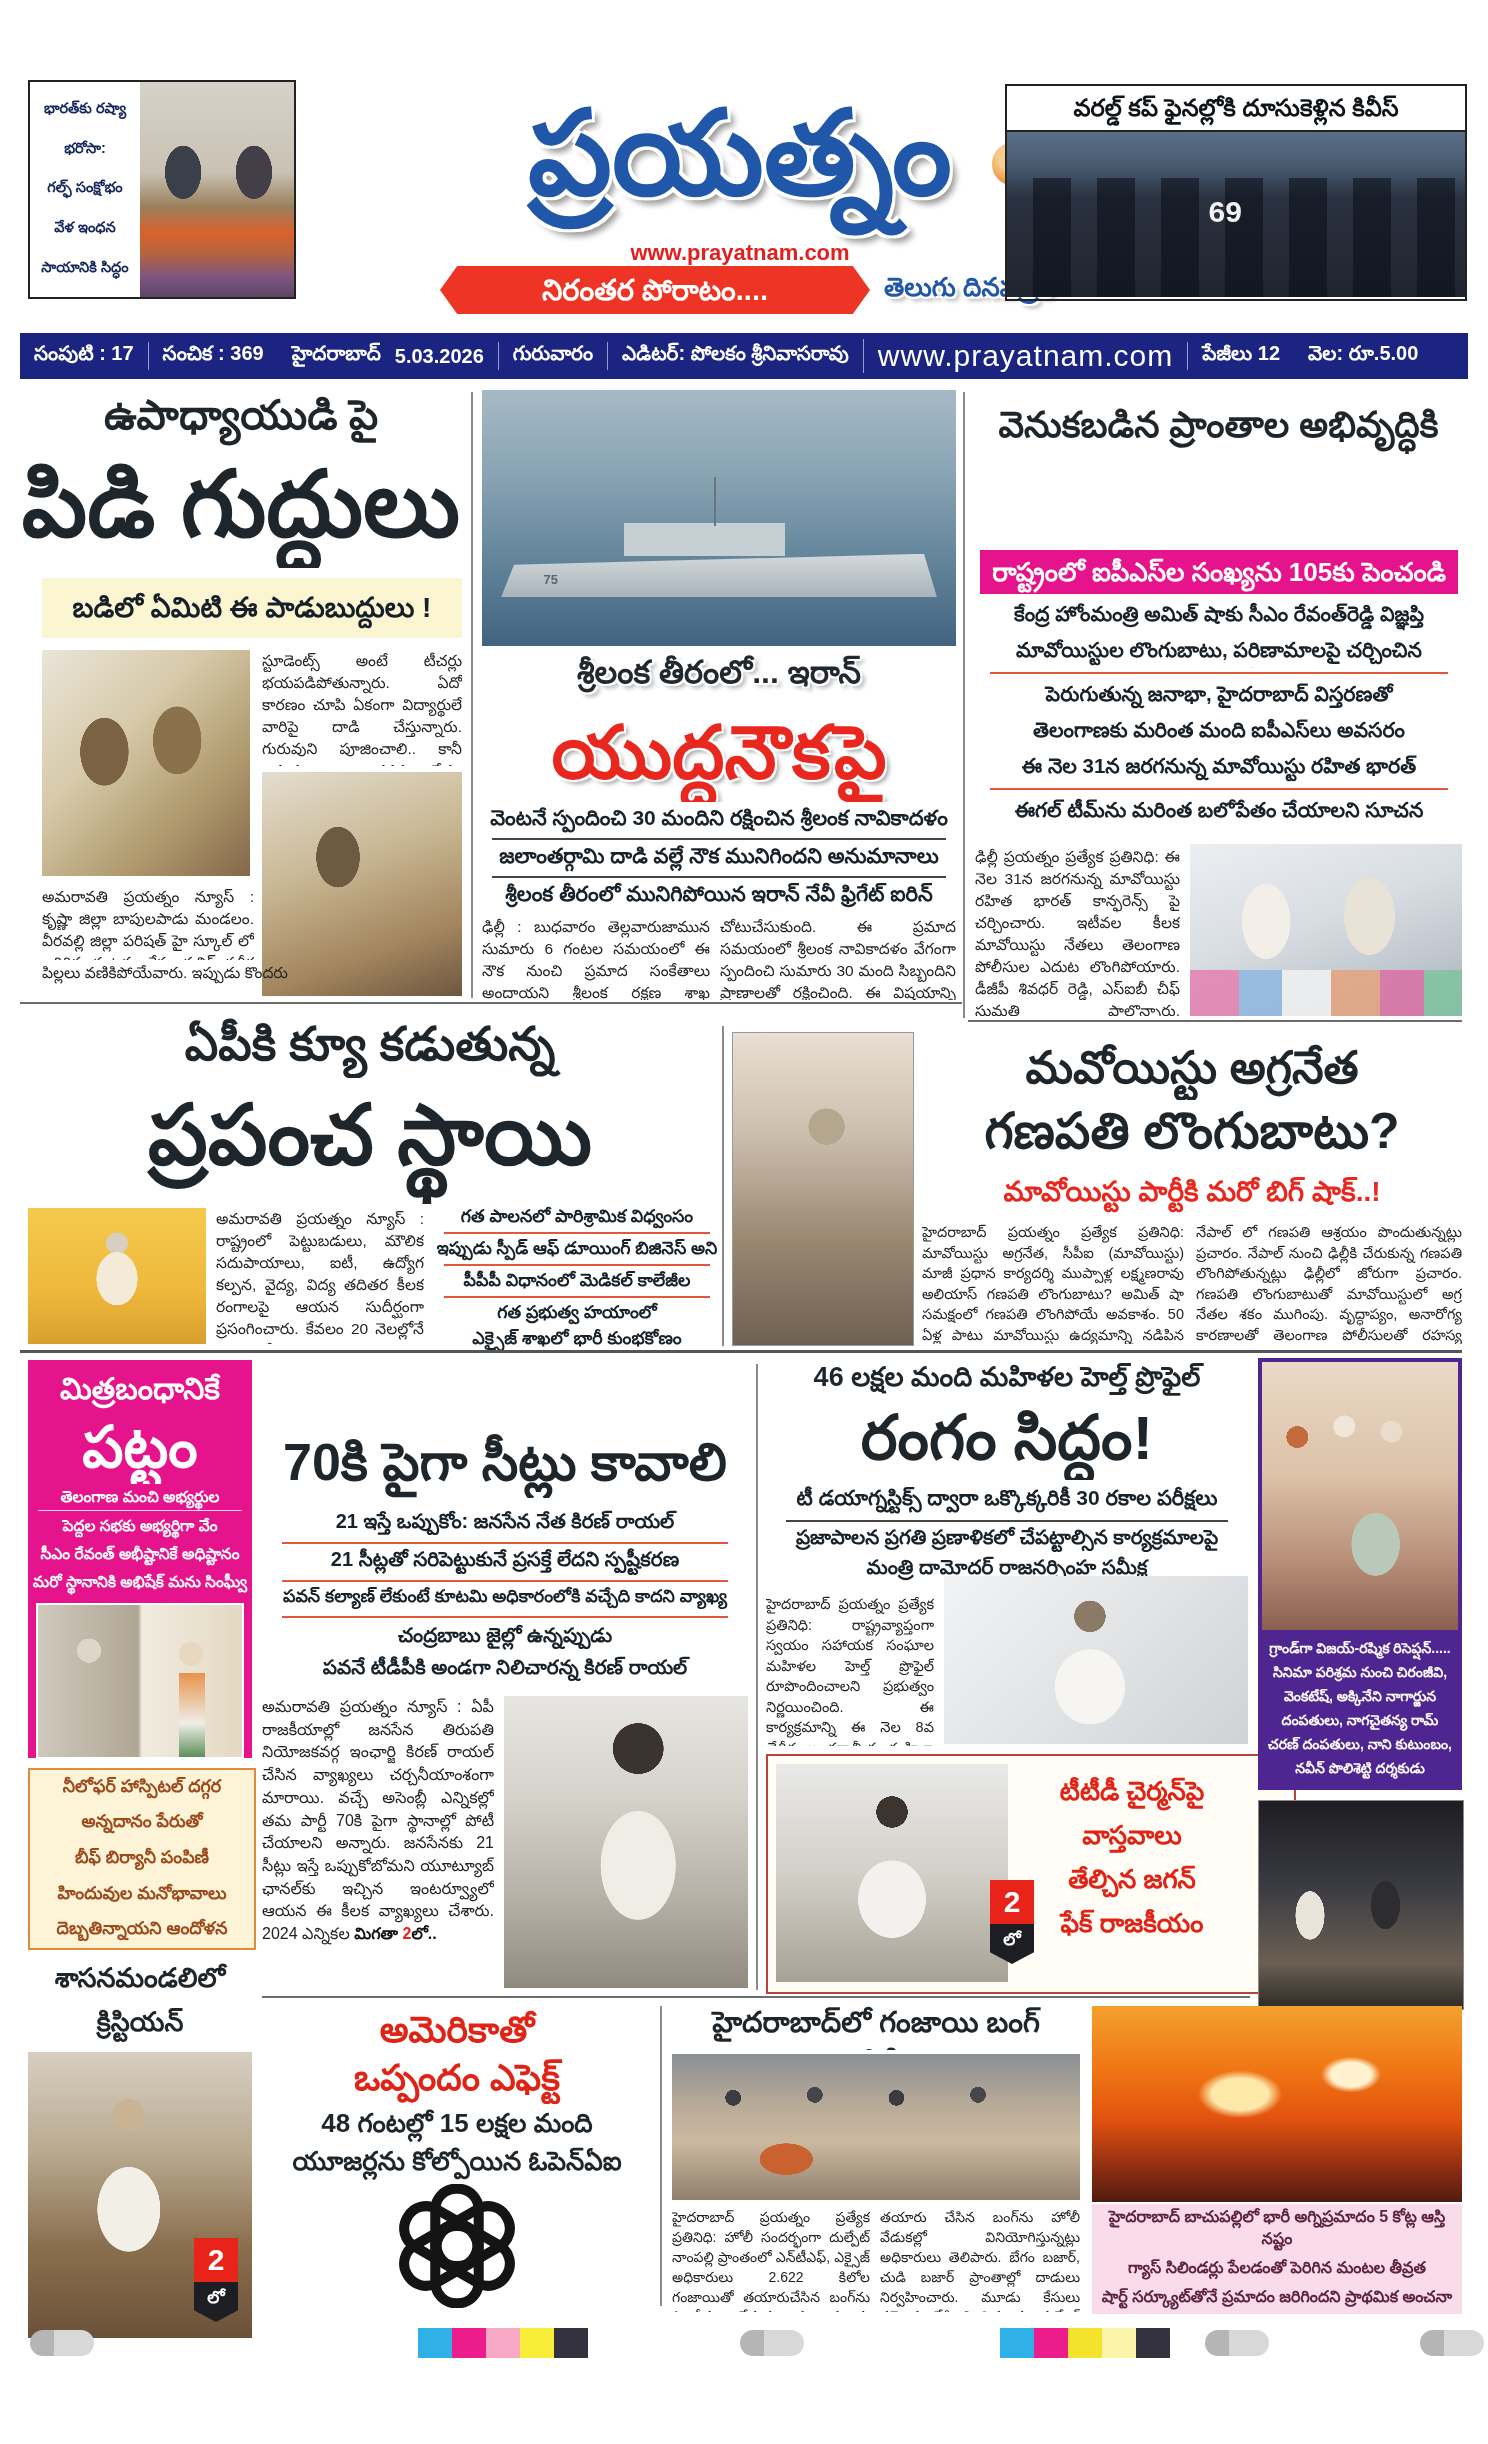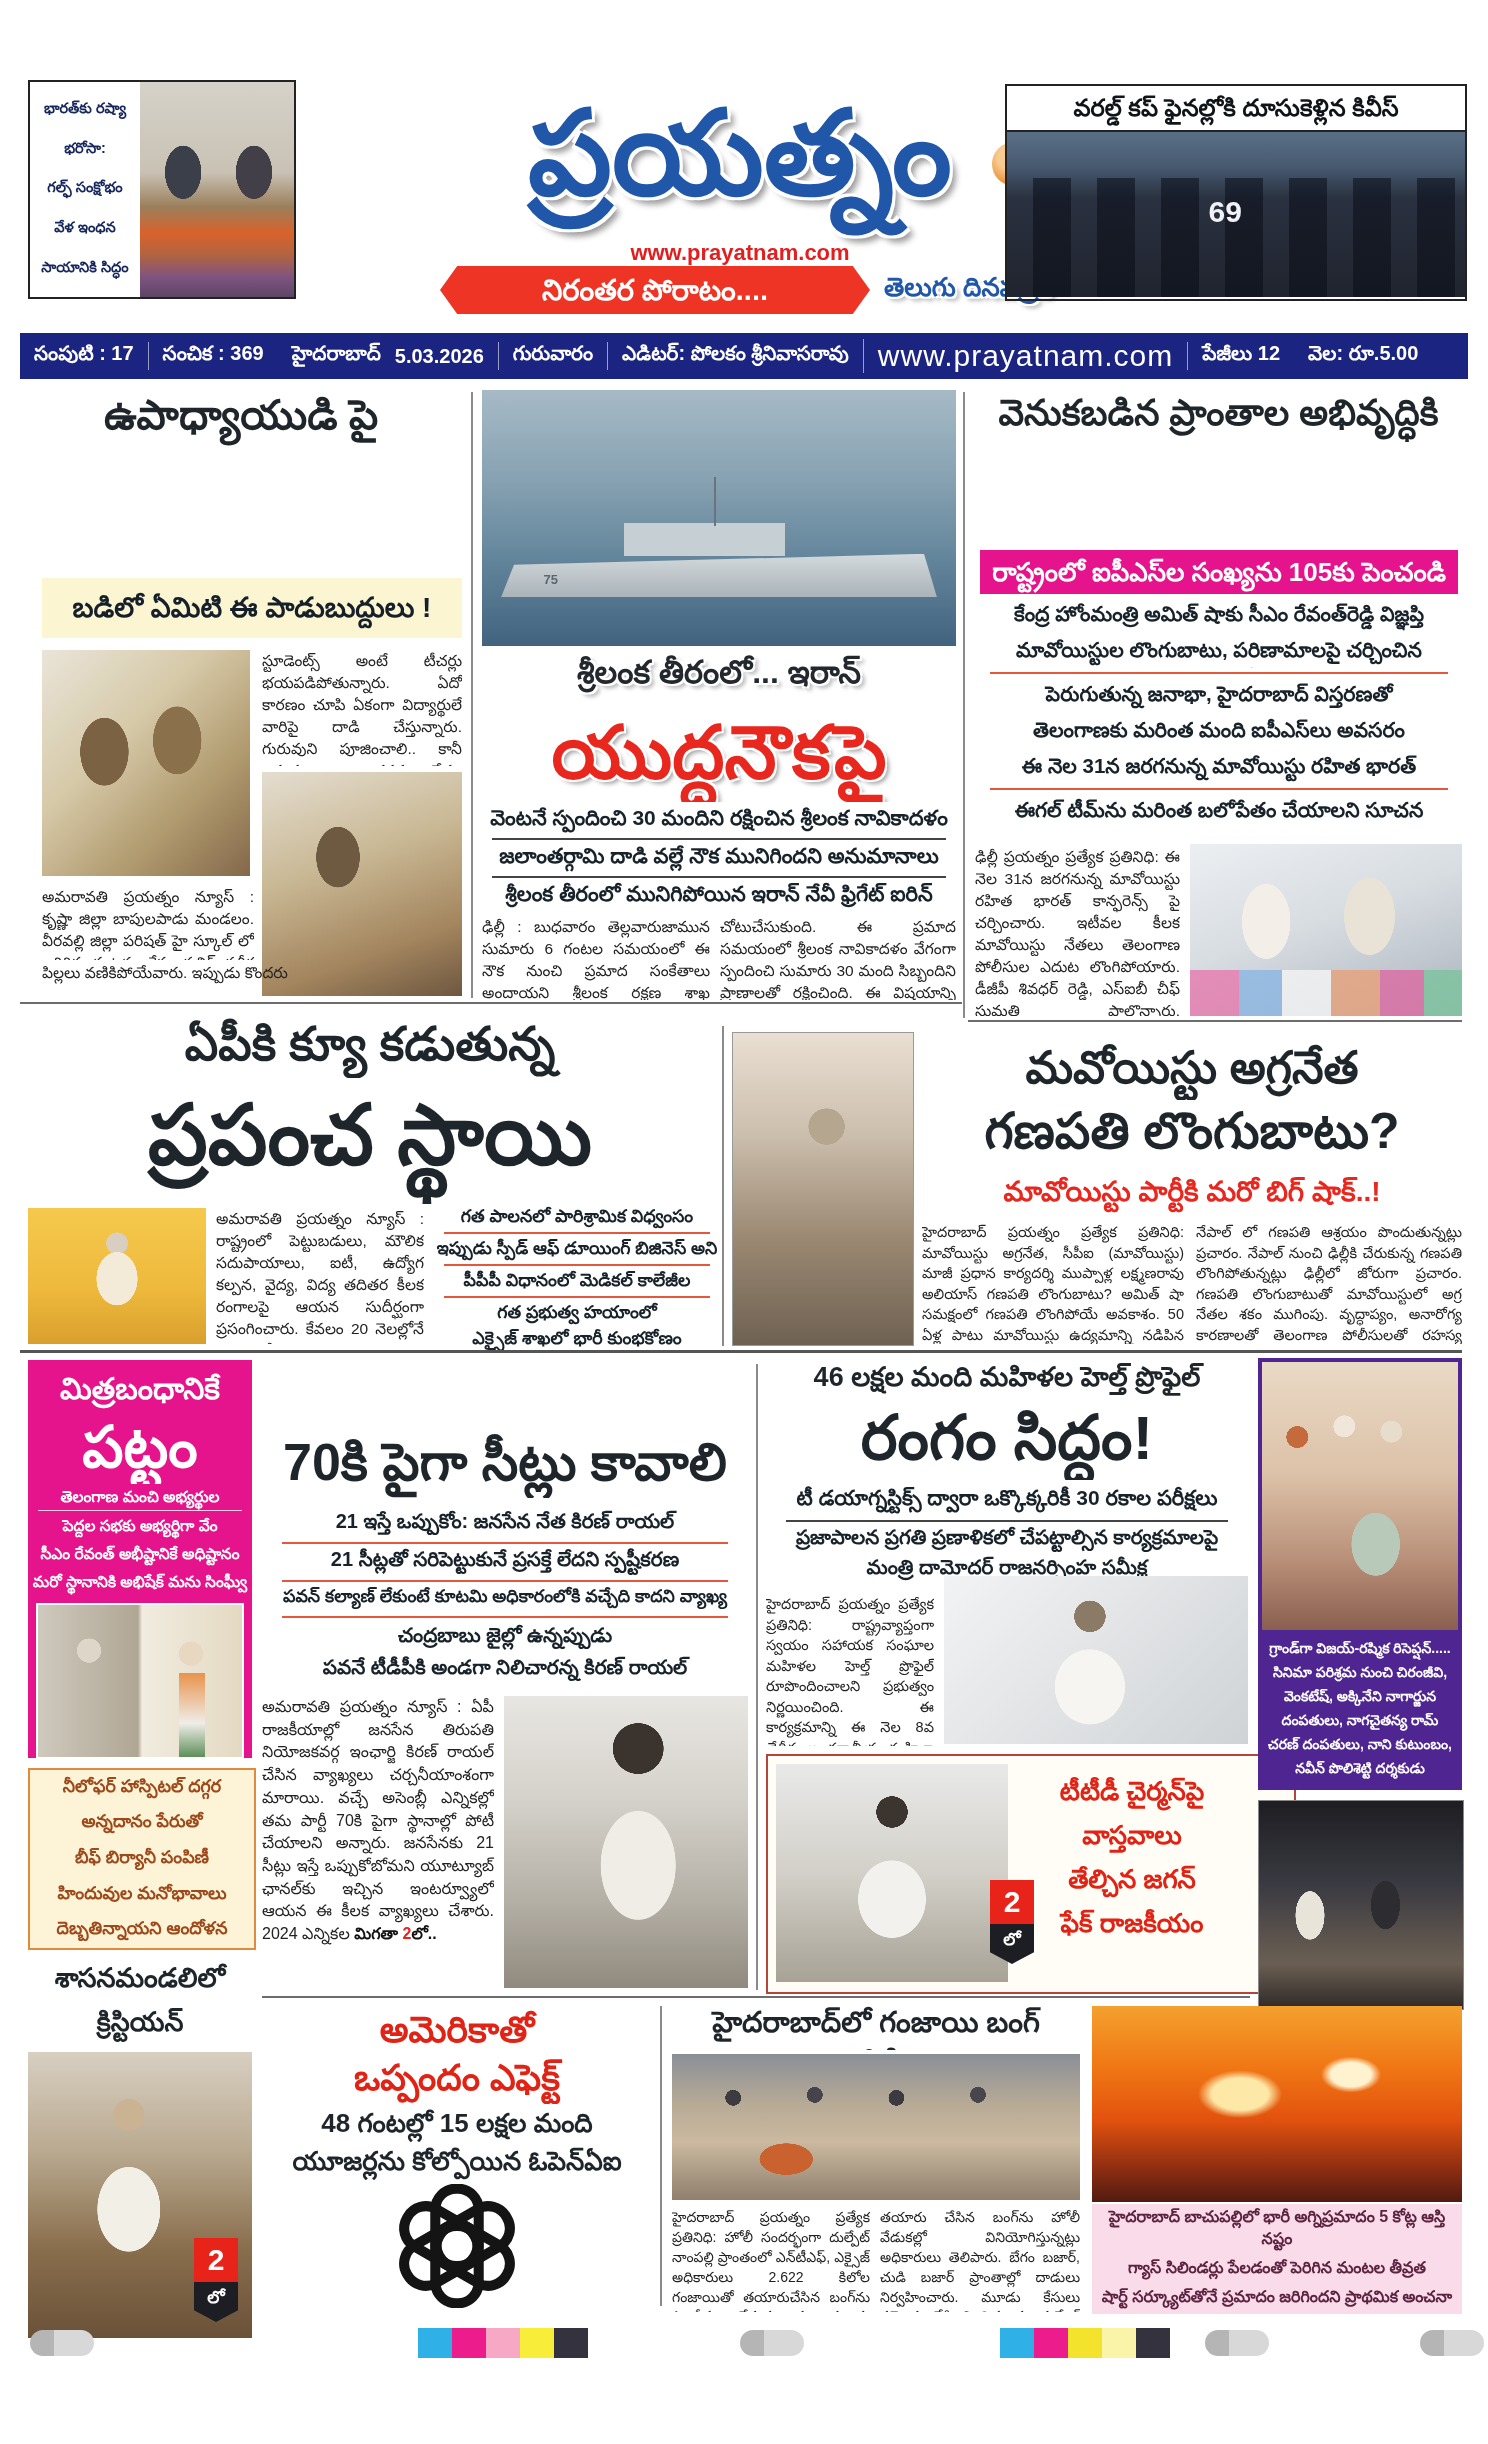--- a/index.html
+++ b/index.html
@@ -80,20 +80,21 @@
     <span class="dl-seg" style="border-left:none;">హైదరాబాద్</span>
     <span class="dl-seg first" style="border-left:none;padding-left:0;">5.03.2026</span>
     <span class="dl-seg">గురువారం</span>
     <span class="dl-seg">ఎడిటర్: పోలకం శ్రీనివాసరావు</span>
     <span class="dl-seg dl-site">www.prayatnam.com</span>
     <span class="dl-seg">పేజీలు 12</span>
     <span class="dl-seg" style="border-left:none;">వెల: రూ.5.00</span>
   </div>
 
   <div class="abs c hl clip" style="left:20px;top:392px;width:442px;height:54px;font-size:41px;">ఉపాధ్యాయుడి పై</div>
+  <div class="abs c hl clip" style="left:20px;top:448px;width:442px;height:120px;font-size:92px;line-height:112px;">పిడి గుద్దులు</div>
   <div class="abs c b clip" style="left:42px;top:578px;width:420px;height:60px;line-height:60px;font-size:28px;background:#fcf5d2;color:#16202a;">బడిలో ఏమిటి ఈ పాడుబుద్దులు !</div>
   <div class="photo" style="left:42px;top:650px;width:208px;height:226px;background:
        radial-gradient(ellipse 40px 56px at 30% 45%, #7a6242 60%, transparent 61%),
        radial-gradient(ellipse 40px 56px at 65% 40%, #8a714c 60%, transparent 61%),
        linear-gradient(135deg,#eae5da 0%,#d6c9a8 38%,#b09a6e 70%,#84684a 100%);"></div>
   <div class="abs body-text clip" style="left:262px;top:650px;width:200px;height:116px;">స్టూడెంట్స్ అంటే టీచర్లు భయపడిపోతున్నారు. ఏదో కారణం చూపి ఏకంగా విద్యార్థులే వారిపై దాడి చేస్తున్నారు. గురువుని పూజించాలి.. కానీ ఇక్కడ అలా జరగడం లేదు. అభయంతో అల్లాడుతున్న ఉపాధ్యాయుడు. పూర్తి సమాచారం తెలియాల్సి ఉంది.</div>
   <div class="photo" style="left:262px;top:772px;width:200px;height:224px;background:
        radial-gradient(ellipse 36px 50px at 38% 38%, #6d5a40 60%, transparent 61%),
        linear-gradient(160deg,#e4ddd0 0%,#c9b globally,#c9b894 40%,#a3855e 75%,#6e5740 100%);
        background:radial-gradient(ellipse 36px 50px at 38% 38%, #6d5a40 60%, transparent 61%),
@@ -119,21 +120,21 @@
   <div class="darkrule" style="left:492px;top:876px;width:454px;"></div>
   <div class="abs subline clip" style="left:487px;top:882px;width:464px;height:28px;font-size:21px;">శ్రీలంక తీరంలో మునిగిపోయిన ఇరాన్ నేవీ ఫ్రిగేట్ ఐరిన్ డెనా</div>
   <div class="abs body-text clip" style="left:482px;top:916px;width:228px;height:84px;">ఢిల్లీ : బుధవారం తెల్లవారుజామున సుమారు 6 గంటల సమయంలో ఈ నౌక నుంచి ప్రమాద సంకేతాలు అందాయని శ్రీలంక రక్షణ శాఖ తెలిపింది. శ్రీలంక సముద్ర జలాల్లో బుధవారం ఉదయం కీలక పరిణామం</div>
   <div class="abs body-text clip" style="left:720px;top:916px;width:236px;height:84px;">
     <span>చోటుచేసుకుంది. ఈ ప్రమాద సమయంలో శ్రీలంక నావికాదళం వేగంగా స్పందించి సుమారు 30 మంది సిబ్బందిని ప్రాణాలతో రక్షించింది. ఈ విషయాన్ని శ్రీలంక విదేశాంగ మంత్రి విజిత హెరాత్</span>
     
   </div>
 
   <div class="vline" style="left:963px;top:392px;height:626px;"></div>
 
-  <div class="abs c hl clip" style="left:975px;top:392px;width:487px;height:50px;font-size:36px;">వెనుకబడిన ప్రాంతాల అభివృద్ధికి</div>
+  <div class="abs c hl clip" style="left:975px;top:404px;width:487px;height:50px;font-size:36px;">వెనుకబడిన ప్రాంతాల అభివృద్ధికి</div>
   <div class="abs c b clip" style="left:980px;top:550px;width:478px;height:44px;line-height:44px;font-size:26px;background:#e5138c;color:#fff;">రాష్ట్రంలో ఐపీఎస్‌ల సంఖ్యను 105కు పెంచండి</div>
   <div class="abs subline clip" style="left:978px;top:602px;width:482px;height:30px;font-size:20.5px;">కేంద్ర హోంమంత్రి అమిత్ షాకు సీఎం రేవంత్‌రెడ్డి విజ్ఞప్తి</div>
   <div class="abs subline clip" style="left:978px;top:638px;width:482px;height:30px;font-size:20.5px;">మావోయిస్టుల లొంగుబాటు, పరిణామాలపై చర్చించిన హోంమంత్రి, సీఎం</div>
   <div class="redrule" style="left:990px;top:672px;width:458px;"></div>
   <div class="abs subline clip" style="left:978px;top:682px;width:482px;height:30px;font-size:20.5px;">పెరుగుతున్న జనాభా, హైదరాబాద్ విస్తరణతో</div>
   <div class="abs subline clip" style="left:978px;top:718px;width:482px;height:30px;font-size:20.5px;">తెలంగాణకు మరింత మంది ఐపీఎస్‌లు అవసరం</div>
   <div class="abs subline clip" style="left:978px;top:754px;width:482px;height:30px;font-size:20.5px;">ఈ నెల 31న జరగనున్న మావోయిస్టు రహిత భారత్ కాన్ఫరెన్సుపై చర్చ</div>
   <div class="redrule" style="left:990px;top:788px;width:458px;"></div>
   <div class="abs subline clip" style="left:978px;top:798px;width:482px;height:30px;font-size:20.5px;">ఈగల్ టీమ్‌ను మరింత బలోపేతం చేయాలని సూచన</div>
   <div class="abs body-text clip" style="left:975px;top:846px;width:205px;height:170px;">

